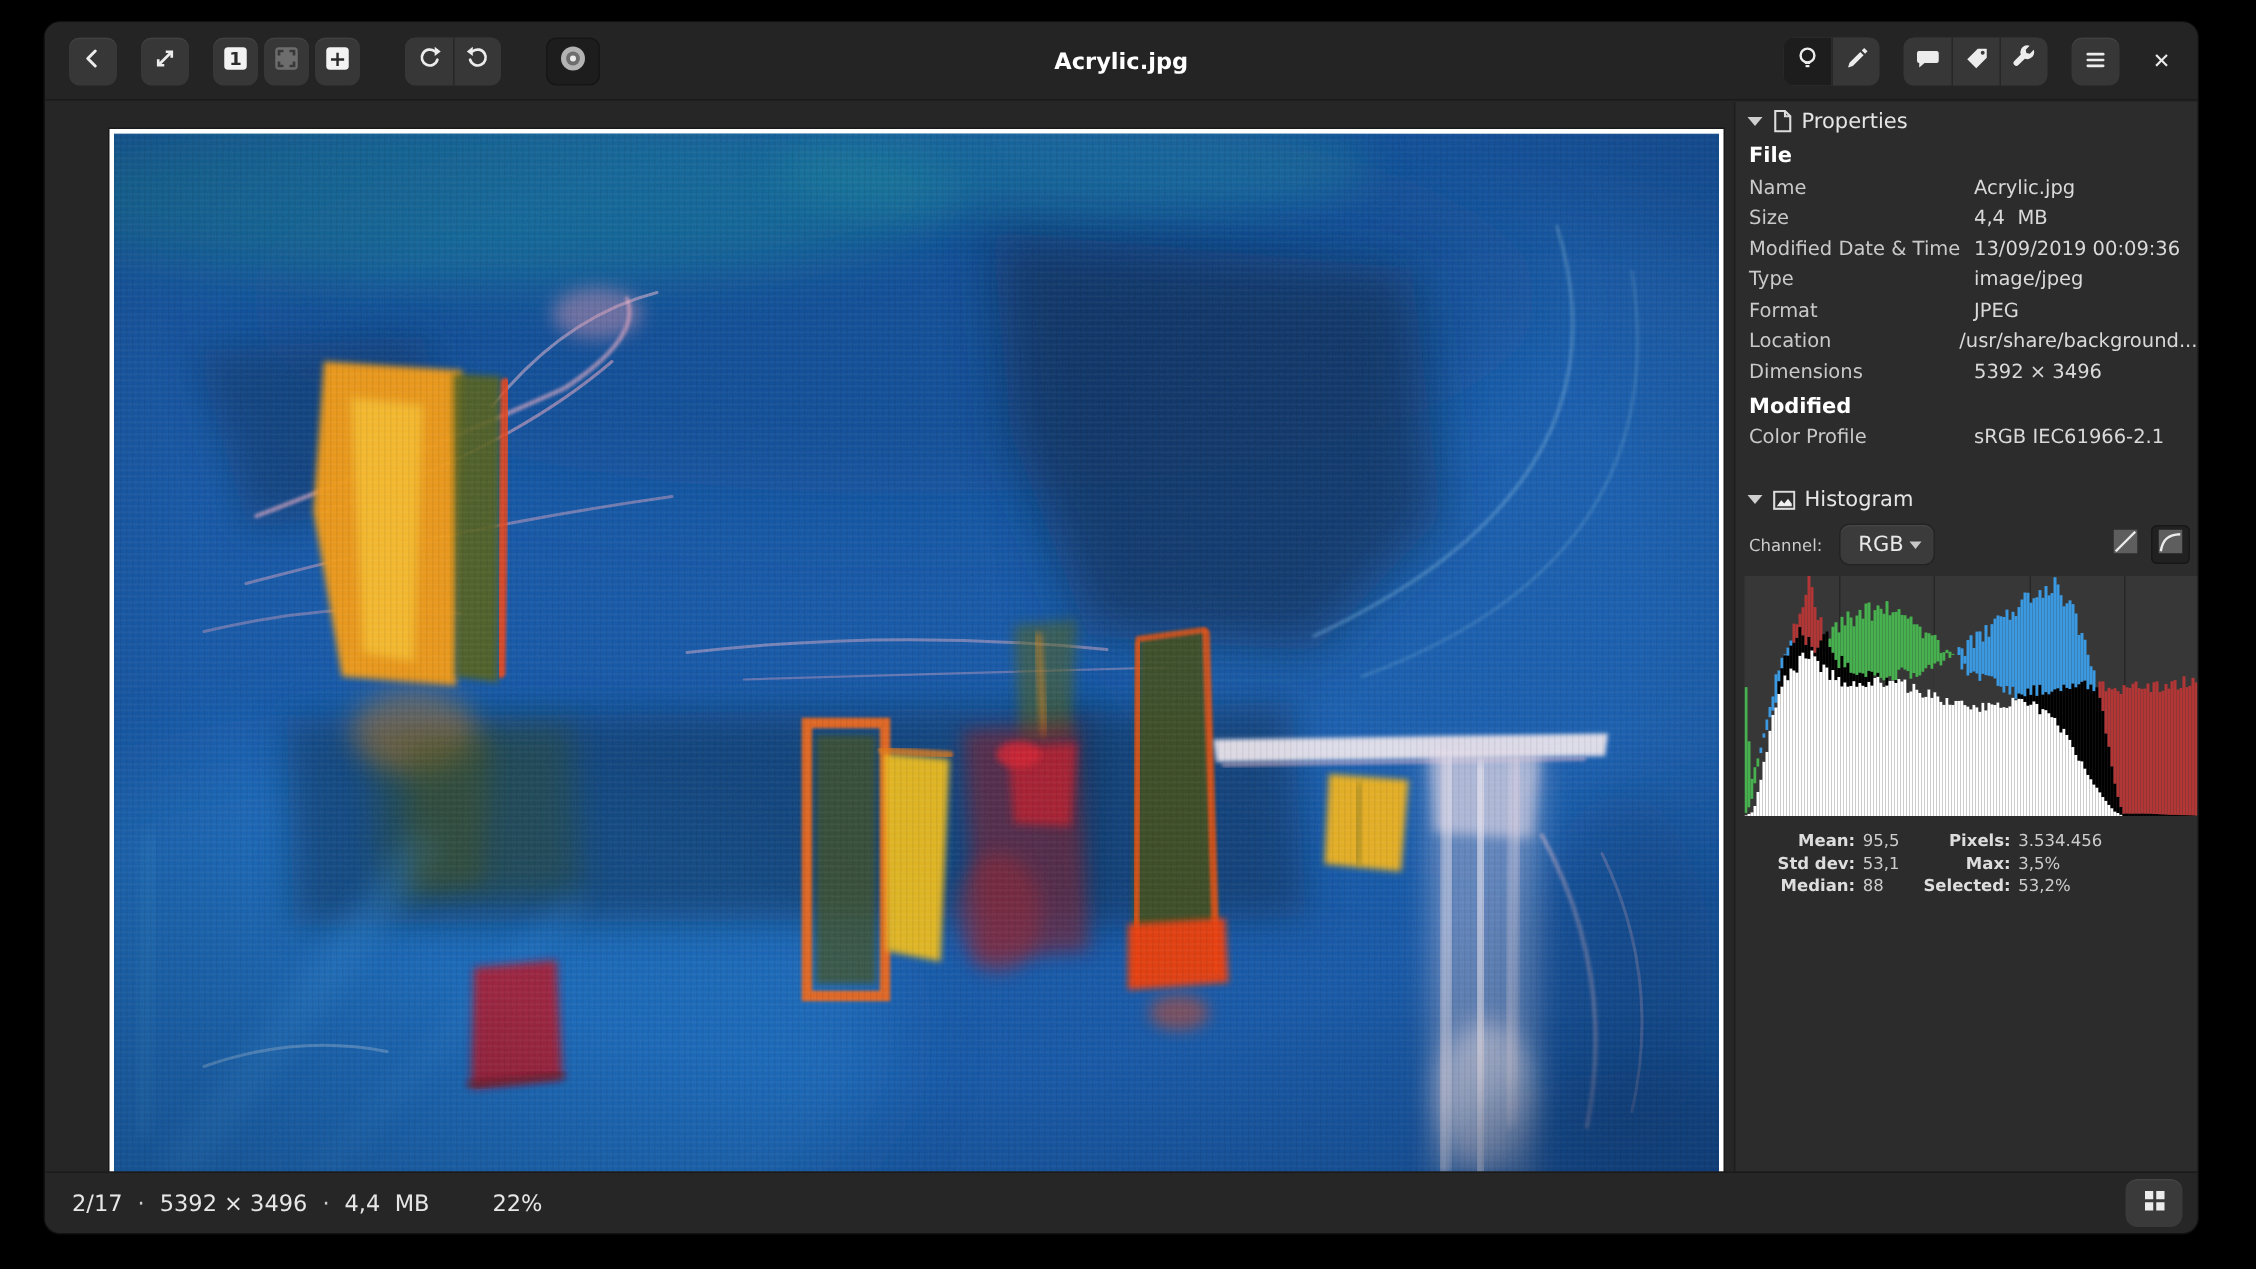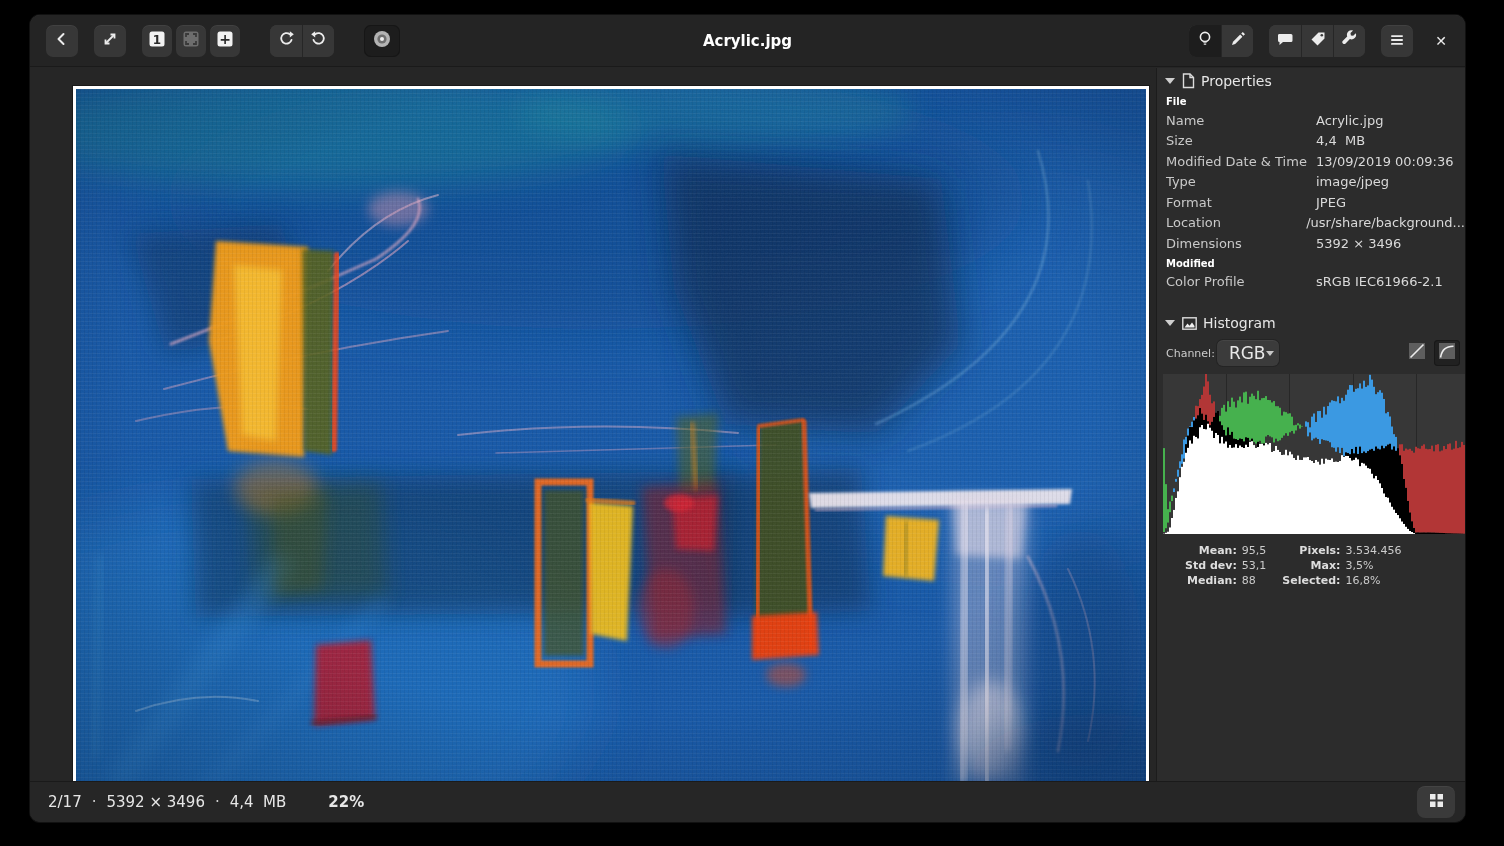--- a/index.html
+++ b/index.html
@@ -31,49 +31,49 @@
   .canvas-frame { position:absolute; left:23px; top:18px; width:1076px; height:700px;
     background:#ffffff; padding:3px; box-shadow:0 0 0 1px #191919; }
   .canvas-frame svg { display:block; }
   .divider-v { width:1px; background:#1c1c1c; }
   .sidebar { flex:1; background:#2c2c2c; color:#d6d6d6; overflow:hidden; }
   .exp-header { display:flex; align-items:center; height:24px; padding:2px 6px 0 8px;
     color:#e6e6e6; font-size:14px; }
   .exp-tri { width:0; height:0; border-left:5px solid transparent; border-right:5px solid transparent;
     border-top:6px solid #cfcfcf; margin-right:7px; }
   .exp-header .hicon { margin-right:6px; display:flex; }
-  .prop-section { font-size:10px; font-weight:bold; color:#ffffff; padding:4px 0 3px 9px; }
+  .prop-section { font-size:14px; font-weight:bold; color:#ffffff; padding:4px 0 3px 9px; }
   .prop-row { display:flex; font-size:13px; height:20.5px; align-items:center; }
   .prop-row .plabel { width:159px; padding-left:9px; color:#c9c9c9; white-space:pre; }
   .prop-row .pvalue { color:#d9d9d9; white-space:pre; }
   
   .chan-row { display:flex; align-items:center; height:34px; padding-left:9px; margin-top:2px; }
-  .chan-label { font-size:11px; color:#cccccc; margin-right:2px; }
+  .chan-label { font-size:11px; color:#cccccc; margin-right:12px; }
   .dropdown { width:62px; height:26px; background:#3b3b3b; border-radius:6px;
     box-shadow:inset 0 1px 0 rgba(255,255,255,0.05), 0 0 0 1px #242424; display:flex;
     align-items:center; padding:0 8px 0 12px; }
-  .dropdown .dd-text { font-size:17px; color:#e8e8e8; flex:1; }
+  .dropdown .dd-text { font-size:14px; color:#e8e8e8; flex:1; }
   .dd-tri { width:0; height:0; border-left:4px solid transparent; border-right:4px solid transparent;
     border-top:5px solid #c8c8c8; }
   .chan-spacer { flex:1; }
   .hbtn { width:24px; height:24px; display:flex; align-items:center; justify-content:center;
     border-radius:4px; margin-right:5px; }
   .hbtn.pressed { background:#212121; box-shadow:inset 0 0 0 1px #181818; width:26px; height:26px; }
   .hist-box { margin:4px 0 0 6px; width:316px; height:160px; background:#373737; position:relative; }
   .hist-stats { display:flex; margin:10px 0 0 28px; font-size:11px; }
   .stat-grid { display:grid; grid-template-columns:auto auto; grid-row-gap:2px; }
   .stat-grid .sl { text-align:right; font-weight:bold; color:#dddddd; padding-right:5px; }
   .stat-grid .sv { color:#cccccc; }
   .col2 { margin-left:16px; }
   
   .statusbar { position:absolute; left:0; right:0; bottom:0; height:41px; background:#262626;
     border-top:1px solid #1a1a1a; display:flex; align-items:center; color:#e6e6e6; font-size:15px; }
   .statusbar .sb-text { padding-left:18px; display:flex; align-items:center; white-space:pre; }
   .sb-sep { margin:0 10px; color:#cfcfcf; }
-  .sb-zoom { margin-left:42px;font-weight:bold; }
+  .sb-zoom { margin-left:42px; }
   .sb-spacer { flex:1; }
   .sb-grid-btn { width:38px; height:32px; background:#3a3a3a; border-radius:8px; margin-right:10px;
     display:flex; align-items:center; justify-content:center; box-shadow:inset 0 1px 0 rgba(255,255,255,0.05); }
   svg { shape-rendering:auto; }
 </style>
 </head>
 <body>
 
 <div class="window">
 
@@ -889,21 +889,21 @@
           <span class="sv">53,1</span>
           <span class="sl">Median:</span>
           <span class="sv">88</span>
         </div>
         <div class="stat-grid col2">
           <span class="sl">Pixels:</span>
           <span class="sv">3.534.456</span>
           <span class="sl">Max:</span>
           <span class="sv">3,5%</span>
           <span class="sl">Selected:</span>
-          <span class="sv">16,8%</span>
+          <span class="sv">53,2%</span>
         </div>
       </div>
     </div>
   </div>
 
   <div class="statusbar">
     <div class="sb-text">
       <span>2/17</span>
       <span class="sb-sep">·</span>
       <span>5392 × 3496</span>

